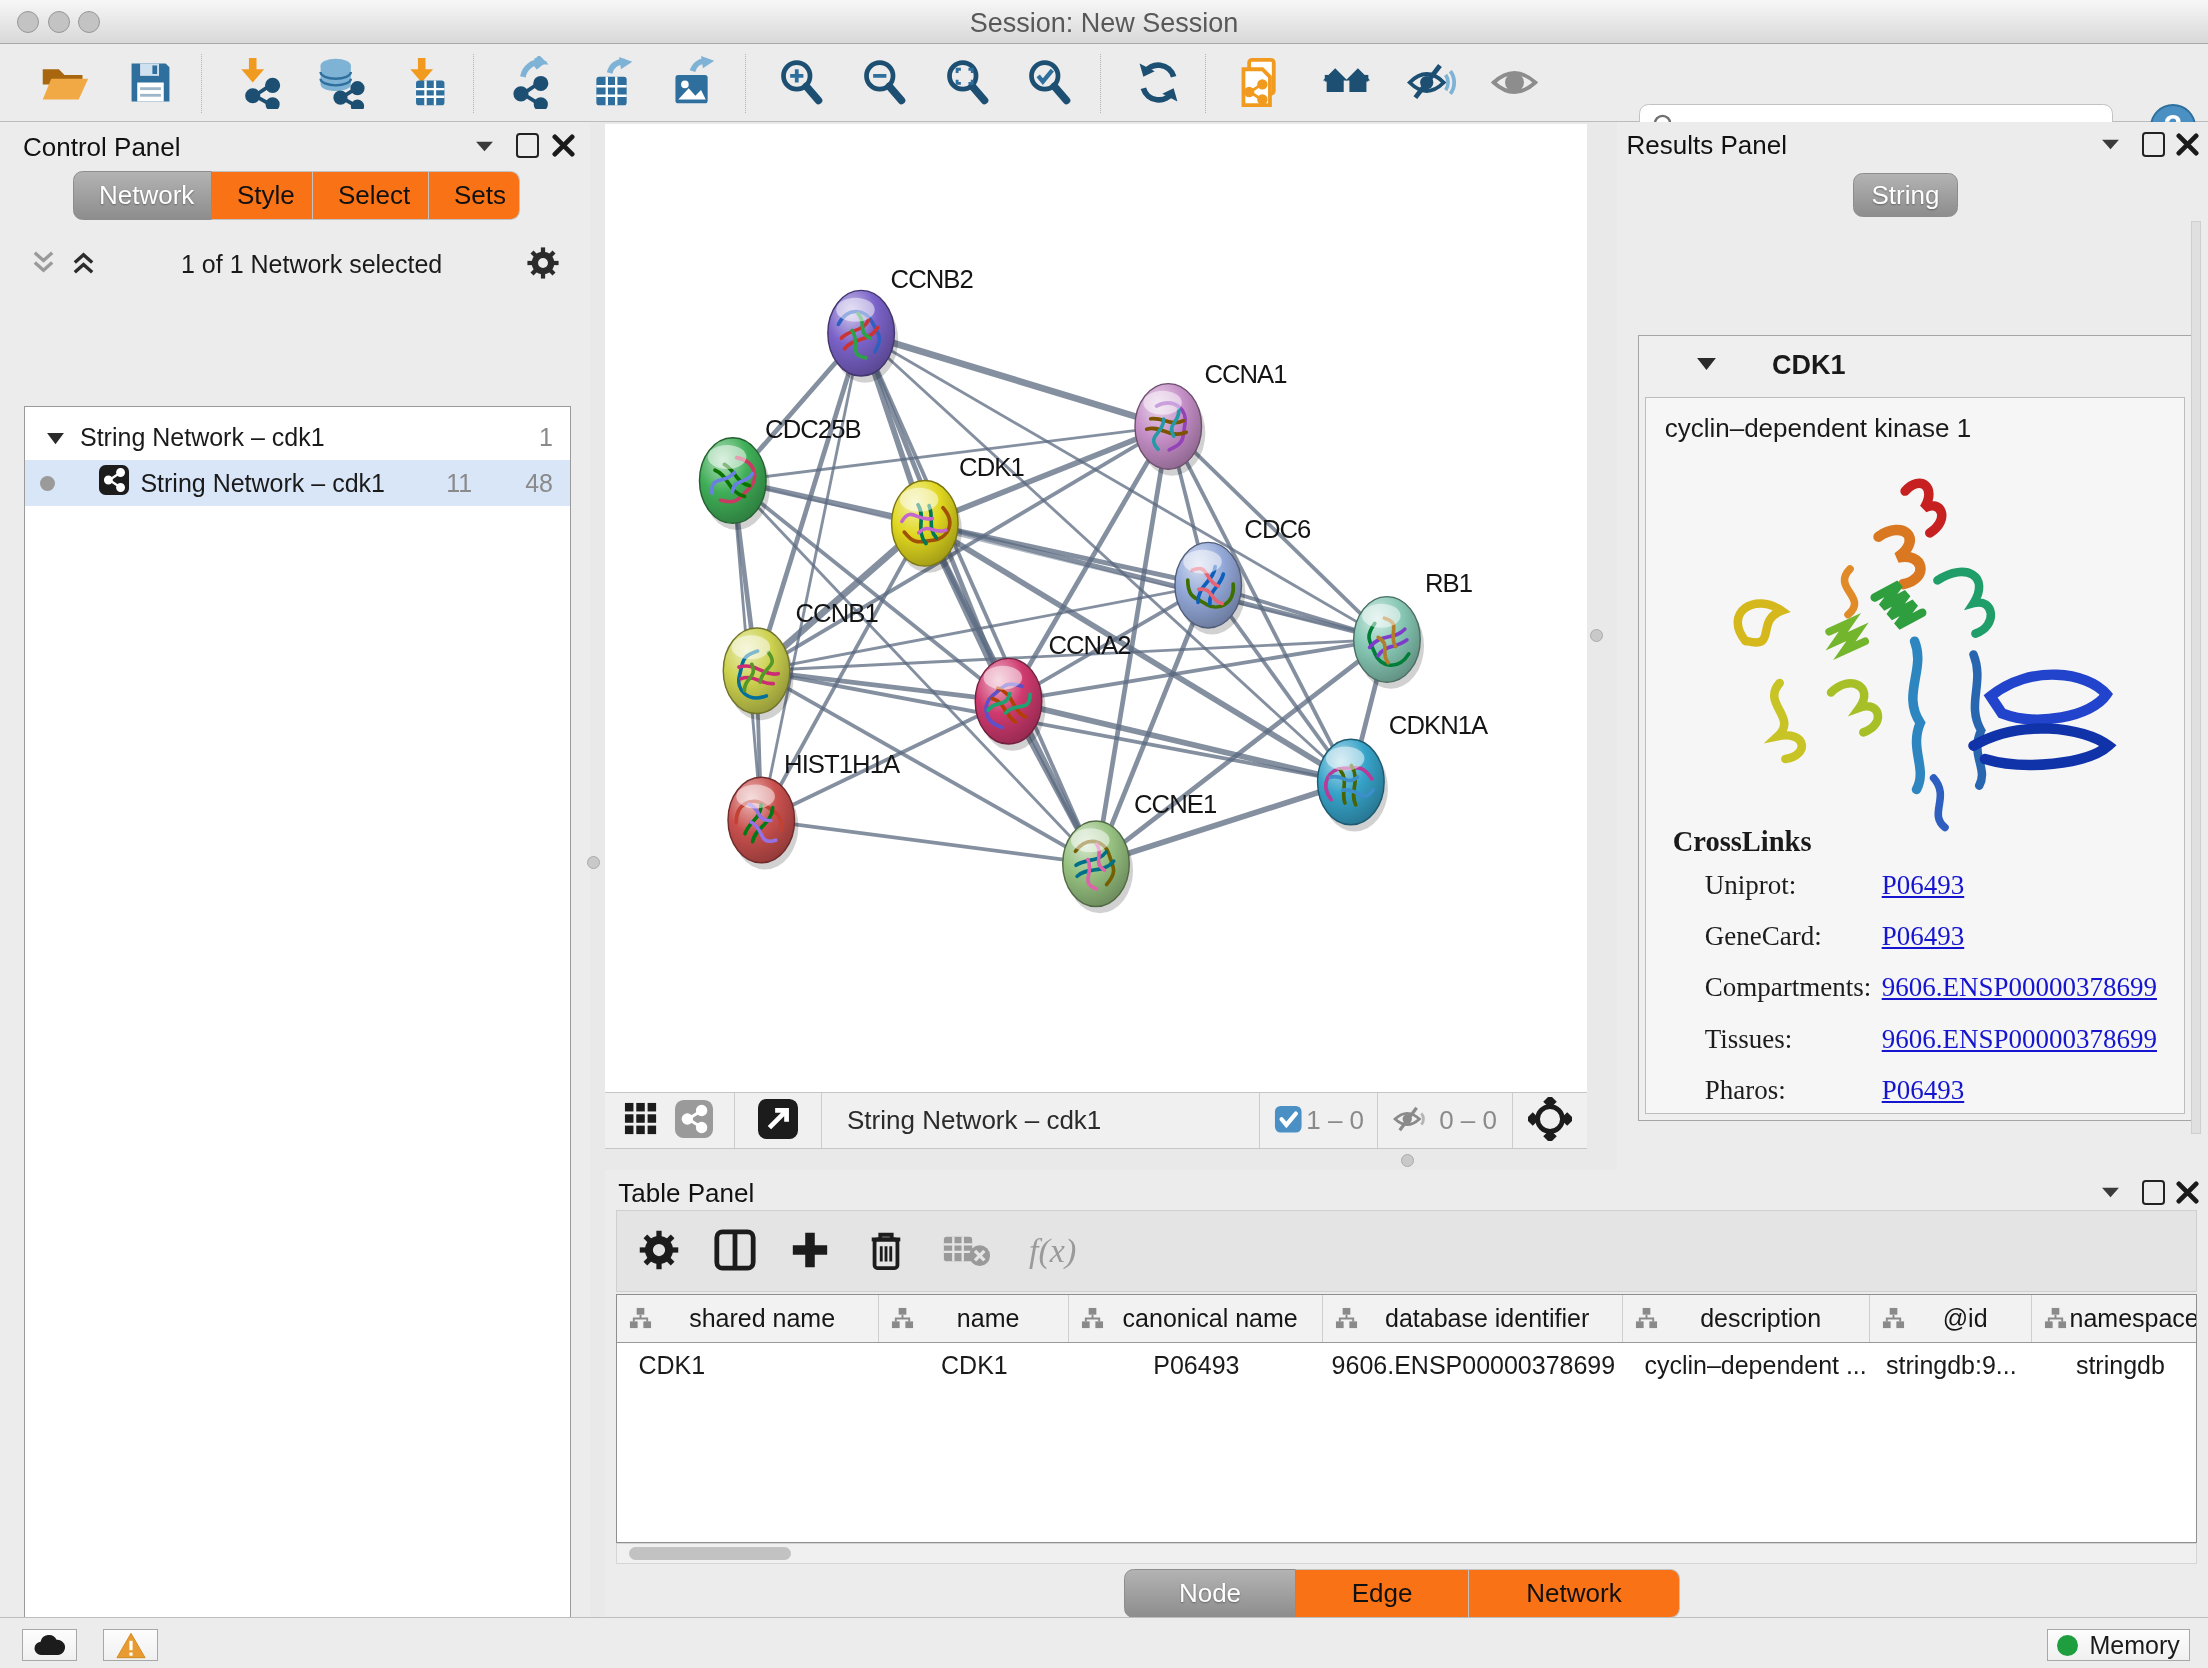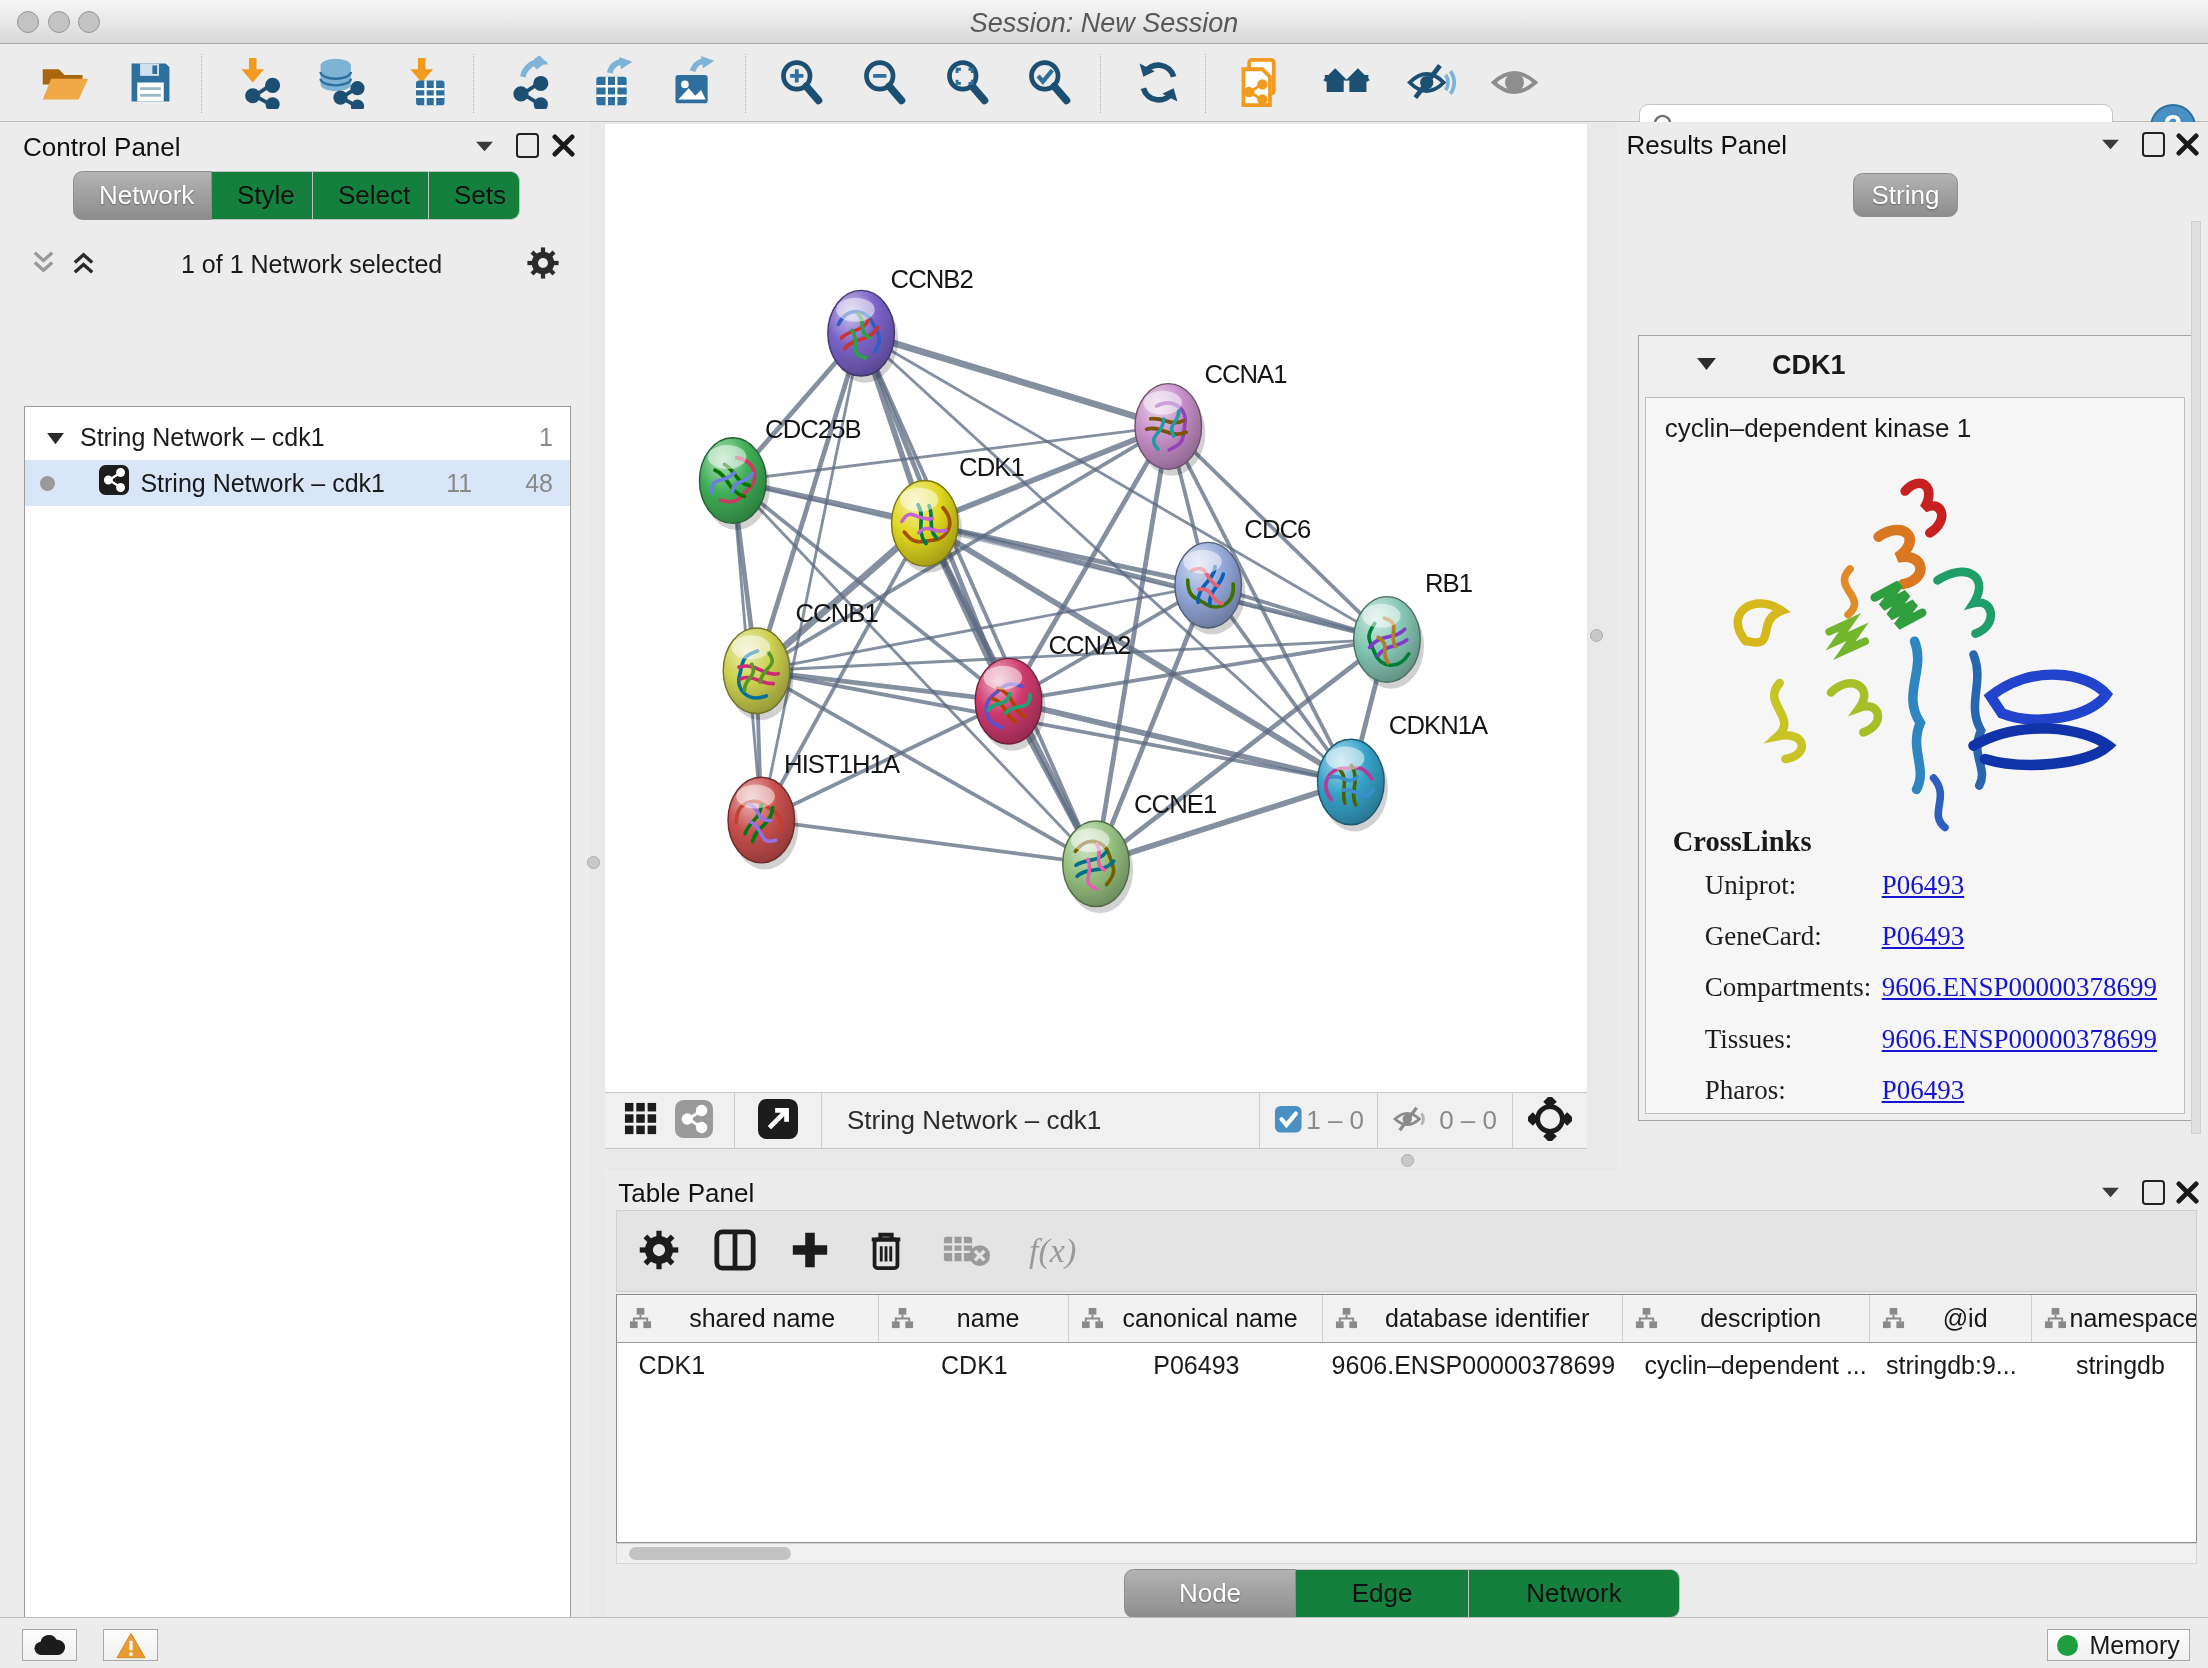--- a/index.html
+++ b/index.html
@@ -11,21 +11,21 @@
   }
   .abs { position:absolute; }
 
   
   .titlebar {
     left:0; top:0; width:2208px; height:44px;
     background:linear-gradient(#f7f7f7,#d8d8d8);
     border-bottom:1px solid #a8a8a8;
   }
   .tl-light { width:22px; height:22px; border-radius:50%; background:#c3c3c3; border:1px solid #979797; display:inline-block; margin-right:8.6px; }
-  .title-text { width:100%; text-align:center; top:7.6px; font-size:27px; color:#585858;font-style:italic; }
+  .title-text { width:100%; text-align:center; top:7.6px; font-size:27px; color:#585858; }
 
   
   .toolbar {
     left:0; top:44px; width:2208px; height:78px;
     background:#ececec; border-bottom:1.9px solid #bcbcbc;
   }
   .tbtn { top:12.4px; width:53px; height:53px; }
   .tbtn svg { display:block; }
   .tsep { top:9.5px; width:0; height:59px; border-left:1.9px dotted #b2b2b2; }
   .searchbox {
@@ -34,21 +34,21 @@
     display:flex; align-items:center; padding:0 11.4px;
   }
   .searchbox input { border:none; outline:none; font-size:25px; flex:1; background:transparent; font-family:"Liberation Sans",sans-serif; }
 
   
   .panel-title { font-size:26px; color:#111; }
 
   
   .tabrow { display:flex;border-radius:21px; }
   .tab {
-    height:49px; line-height:47px; padding:0 25px; background:#15803d;
+    height:49px; line-height:47px; padding:0 25px; background:#f97316;
     border:1px solid #c2c2c2; border-left-width:0; font-size:26px; text-align:center;
     color:#111;
   }
   .tab:first-child { border-left-width:1px; border-radius:9.5px 0 0 9.5px; }
   .tab:last-child { border-radius:0 9.5px 9.5px 0; }
   .tab.only { border-radius:9.5px; border-left-width:1px; }
   .tab.sel {
     background:linear-gradient(#b3b3b3,#8d8d8d); color:#fff;
     text-shadow:0 1px 1.9px rgba(0,0,0,.35); border-color:#8d8d8d;
   }

